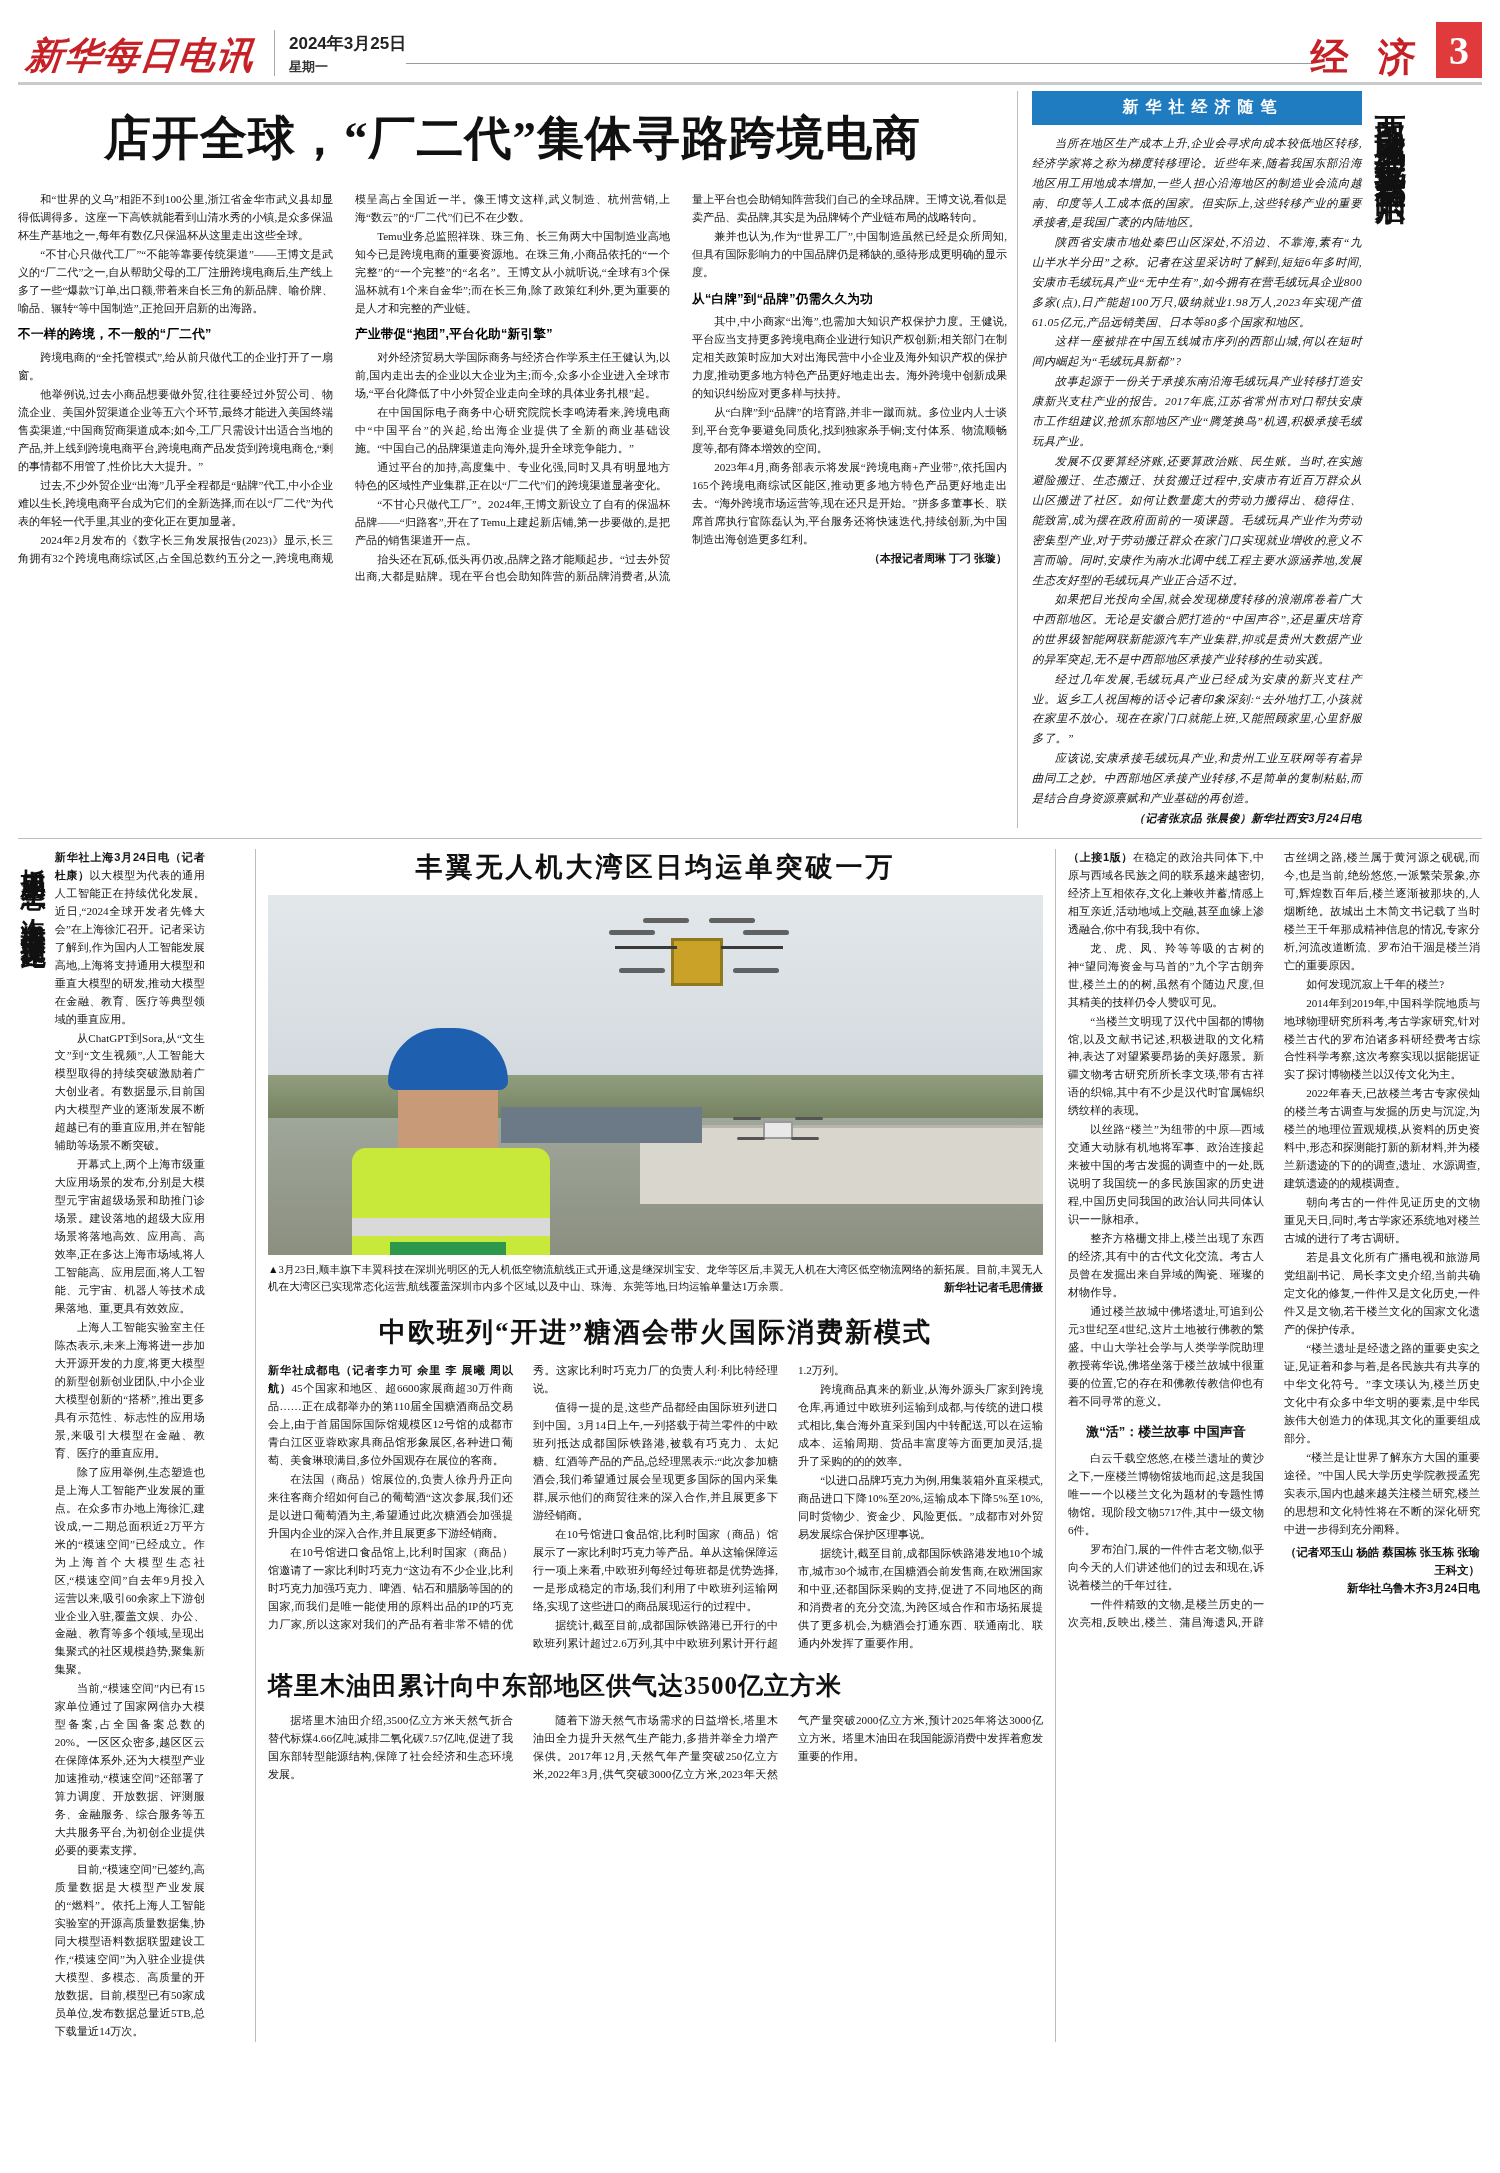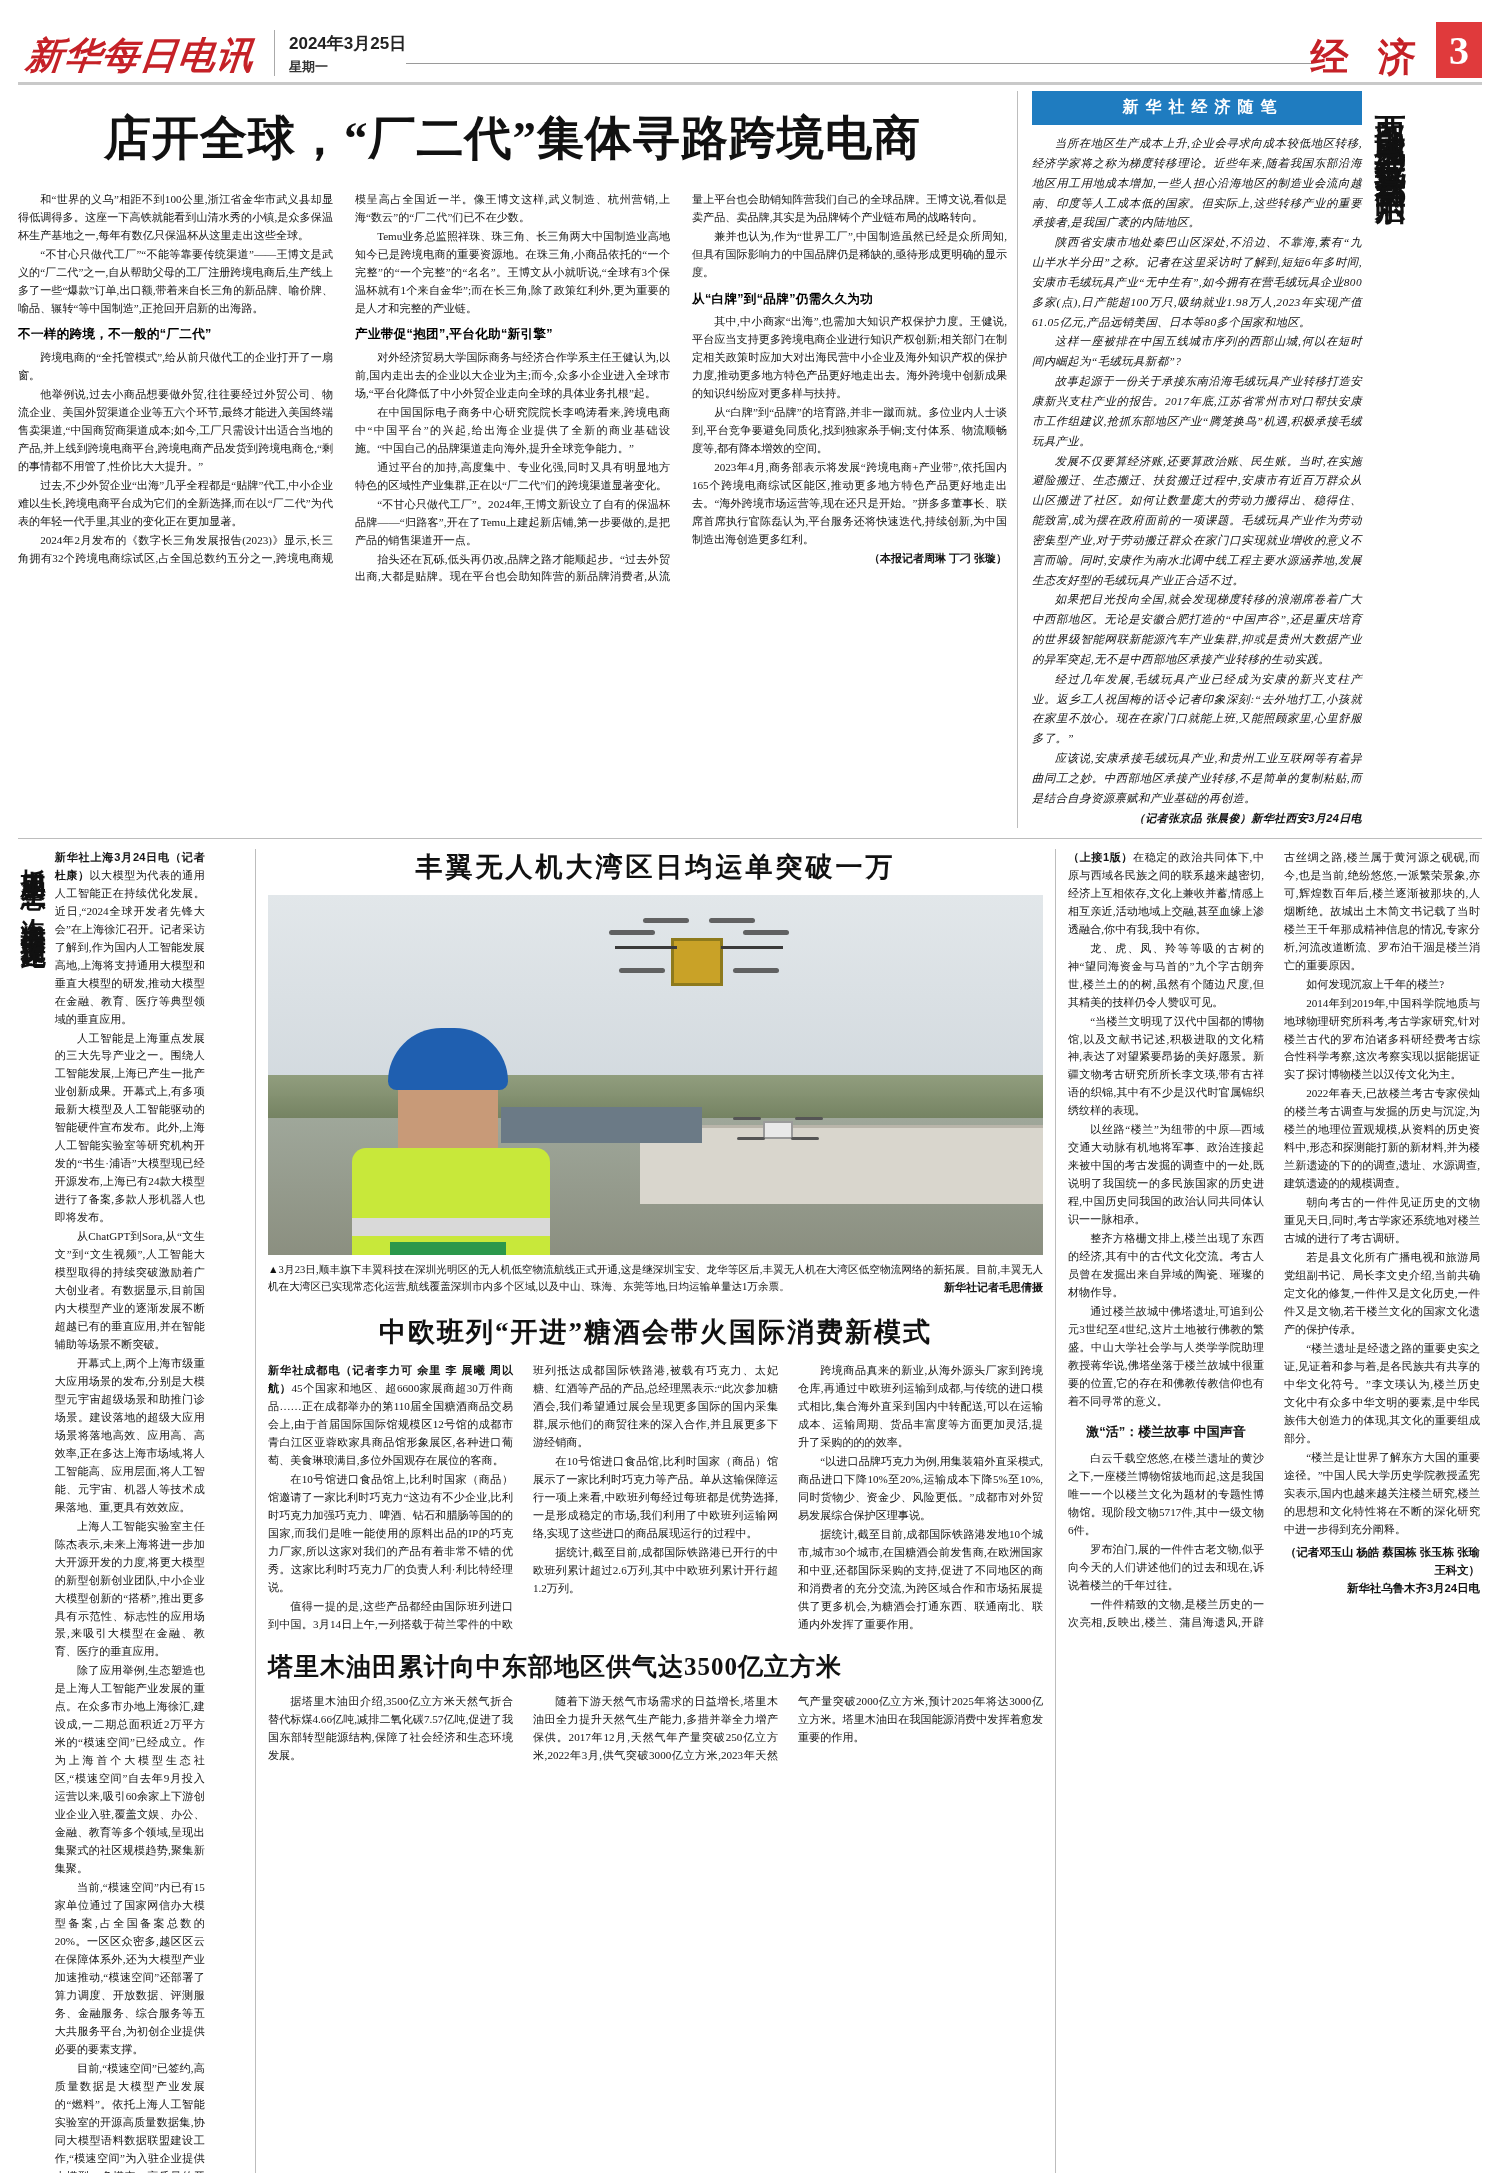--- a/index.html
+++ b/index.html
@@ -211,21 +211,20 @@
       <div class="vhead">西部山城成为『毛绒玩具新都』的启示</div>
     </div>
   </div>
 
   <div class="mid-block">
 
     <div class="mid-left">
       <div class="vhead-left">抓应用塑生态 上海大模型产业提速跑</div>
       <div class="body-col" style="width:150px;">
         <p style="text-indent:0;"><span class="lead-in">新华社上海3月24日电（记者杜康）</span><span>以大模型为代表的通用人工智能正在持续优化发展。近日,“2024全球开发者先锋大会”在上海徐汇召开。记者采访了解到,作为国内人工智能发展高地,上海将支持通用大模型和垂直大模型的研发,推动大模型在金融、教育、医疗等典型领域的垂直应用。</span></p>
-        <p>人工智能是上海重点发展的三大先导产业之一。围绕人工智能发展,上海已产生一批产业创新成果。开幕式上,有多项最新大模型及人工智能驱动的智能硬件宣布发布。此外,上海人工智能实验室等研究机构开发的“书生·浦语”大模型现已经开源发布,上海已有24款大模型进行了备案,多款人形机器人也即将发布。</p>
         <p>从ChatGPT到Sora,从“文生文”到“文生视频”,人工智能大模型取得的持续突破激励着广大创业者。有数据显示,目前国内大模型产业的逐渐发展不断超越已有的垂直应用,并在智能辅助等场景不断突破。</p>
         <p>开幕式上,两个上海市级重大应用场景的发布,分别是大模型元宇宙超级场景和助推门诊场景。建设落地的超级大应用场景将落地高效、应用高、高效率,正在多达上海市场域,将人工智能高、应用层面,将人工智能、元宇宙、机器人等技术成果落地、重,更具有效效应。</p>
         <p>上海人工智能实验室主任陈杰表示,未来上海将进一步加大开源开发的力度,将更大模型的新型创新创业团队,中小企业大模型创新的“搭桥”,推出更多具有示范性、标志性的应用场景,来吸引大模型在金融、教育、医疗的垂直应用。</p>
         <p>除了应用举例,生态塑造也是上海人工智能产业发展的重点。在众多市办地上海徐汇,建设成,一二期总面积近2万平方米的“模速空间”已经成立。作为上海首个大模型生态社区,“模速空间”自去年9月投入运营以来,吸引60余家上下游创业企业入驻,覆盖文娱、办公、金融、教育等多个领域,呈现出集聚式的社区规模趋势,聚集新集聚。</p>
         <p>当前,“模速空间”内已有15家单位通过了国家网信办大模型备案,占全国备案总数的20%。一区区众密多,越区区云在保障体系外,还为大模型产业加速推动,“模速空间”还部署了算力调度、开放数据、评测服务、金融服务、综合服务等五大共服务平台,为初创企业提供必要的要素支撑。</p>
         <p>目前,“模速空间”已签约,高质量数据是大模型产业发展的“燃料”。依托上海人工智能实验室的开源高质量数据集,协同大模型语料数据联盟建设工作,“模速空间”为入驻企业提供大模型、多模态、高质量的开放数据。目前,模型已有50家成员单位,发布数据总量近5TB,总下载量近14万次。</p>
 
       </div>
     </div>
 
@@ -271,20 +270,21 @@
       <div class="caption">
         <span>▲3月23日,顺丰旗下丰翼科技在深圳光明区的无人机低空物流航线正式开通,这是继深圳宝安、龙华等区后,丰翼无人机在大湾区低空物流网络的新拓展。目前,丰翼无人机在大湾区已实现常态化运营,航线覆盖深圳市内多个区域,以及中山、珠海、东莞等地,日均运输单量达1万余票。</span>
         <span class="cap-credit">新华社记者毛思倩摄</span>
       </div>
 
       <div style="clear:both;"></div>
       <div class="mid-headline2">中欧班列“开进”糖酒会带火国际消费新模式</div>
 
       <div class="three-cols body-col">
         <p style="text-indent:0;"><span class="lead-in">新华社成都电（记者李力可 余里 李 展曦 周以航）</span><span>45个国家和地区、超6600家展商超30万件商品……正在成都举办的第110届全国糖酒商品交易会上,由于首届国际国际馆规模区12号馆的成都市青白江区亚蓉欧家具商品馆形象展区,各种进口葡萄、美食琳琅满目,多位外国观存在展位的客商。</span></p>
+        <p>在法国（商品）馆展位的,负责人徐丹丹正向来往客商介绍如何自己的葡萄酒“这次参展,我们还是以进口葡萄酒为主,希望通过此次糖酒会加强提升国内企业的深入合作,并且展更多下游经销商。</p>
         <p>在10号馆进口食品馆上,比利时国家（商品）馆邀请了一家比利时巧克力“这边有不少企业,比利时巧克力加强巧克力、啤酒、钻石和腊肠等国的的国家,而我们是唯一能使用的原料出品的IP的巧克力厂家,所以这家对我们的产品有着非常不错的优秀。这家比利时巧克力厂的负责人利·利比特经理说。</p>
         <p>值得一提的是,这些产品都经由国际班列进口到中国。3月14日上午,一列搭载于荷兰零件的中欧班列抵达成都国际铁路港,被载有巧克力、太妃糖、红酒等产品的产品,总经理黑表示:“此次参加糖酒会,我们希望通过展会呈现更多国际的国内采集群,展示他们的商贸往来的深入合作,并且展更多下游经销商。</p>
         <p>在10号馆进口食品馆,比利时国家（商品）馆展示了一家比利时巧克力等产品。单从这输保障运行一项上来看,中欧班列每经过每班都是优势选择,一是形成稳定的市场,我们利用了中欧班列运输网络,实现了这些进口的商品展现运行的过程中。</p>
         <p>据统计,截至目前,成都国际铁路港已开行的中欧班列累计超过2.6万列,其中中欧班列累计开行超1.2万列。</p>
         <p>跨境商品真来的新业,从海外源头厂家到跨境仓库,再通过中欧班列运输到成都,与传统的进口模式相比,集合海外直采到国内中转配送,可以在运输成本、运输周期、货品丰富度等方面更加灵活,提升了采购的的的效率。</p>
         <p>“以进口品牌巧克力为例,用集装箱外直采模式,商品进口下降10%至20%,运输成本下降5%至10%,同时货物少、资金少、风险更低。”成都市对外贸易发展综合保护区理事说。</p>
         <p>据统计,截至目前,成都国际铁路港发地10个城市,城市30个城市,在国糖酒会前发售商,在欧洲国家和中亚,还都国际采购的支持,促进了不同地区的商和消费者的充分交流,为跨区域合作和市场拓展提供了更多机会,为糖酒会打通东西、联通南北、联通内外发挥了重要作用。</p>
       </div>
 
       <div class="mid-headline3">塔里木油田累计向中东部地区供气达3500亿立方米</div>

